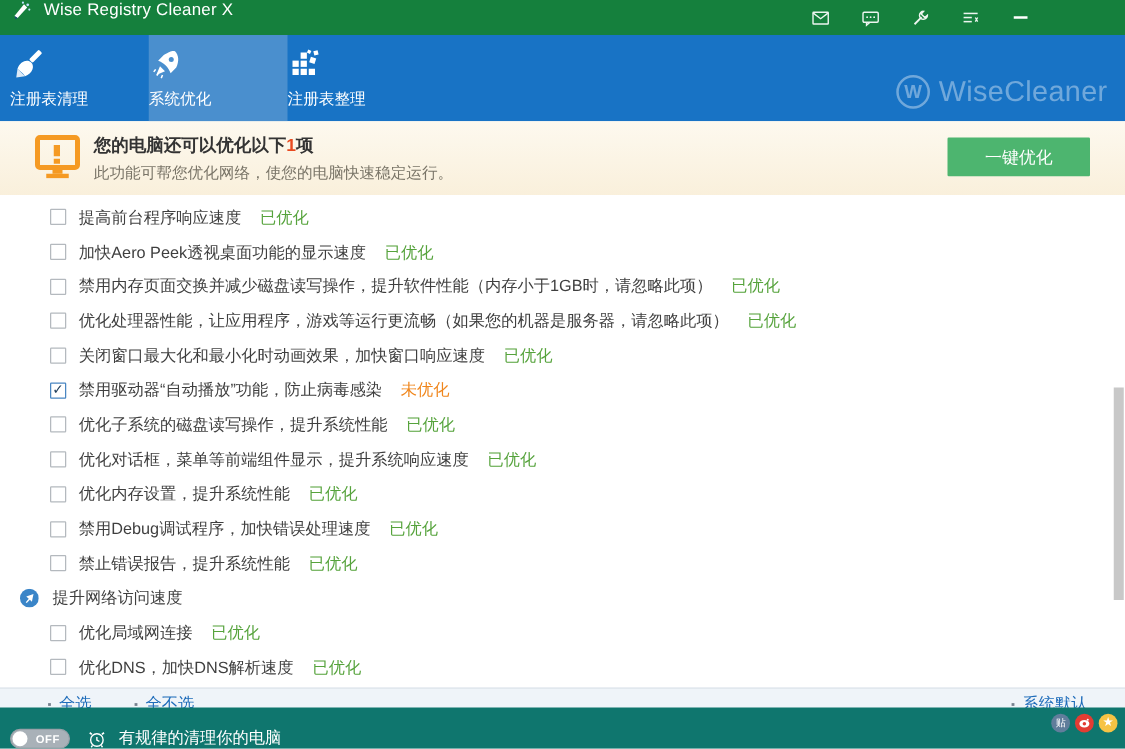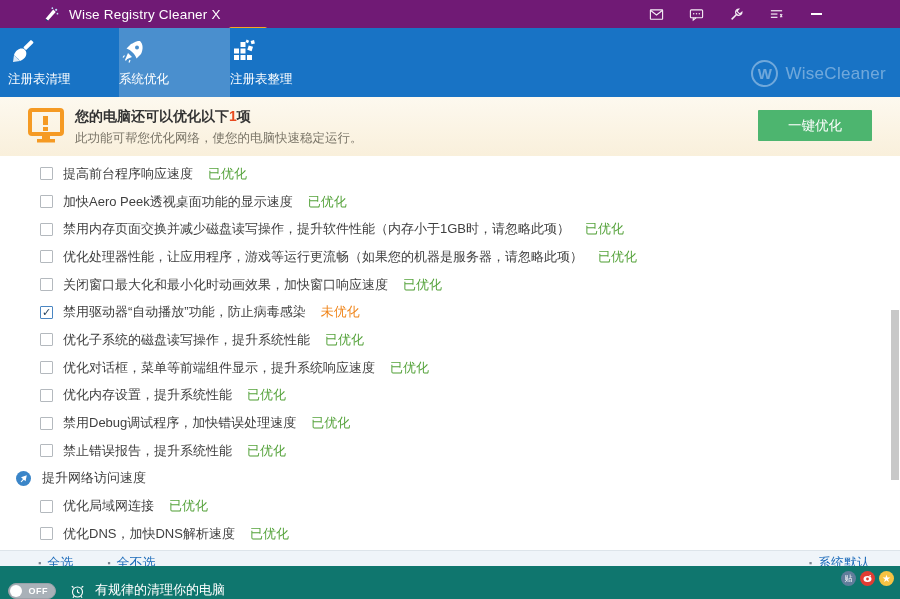--- a/index.html
+++ b/index.html
@@ -4,21 +4,21 @@
 <style>
   * { margin:0; padding:0; box-sizing:border-box; }
   html,body { width:900px; height:599px; overflow:hidden; }
   body {
     font-family:"Liberation Sans","DejaVu Sans",sans-serif;
     position:relative; background:#fff; width:900px; height:599px;
   }
   
   .titlebar {
     position:absolute; top:0; left:0; right:0; height:28px;
-    background:#701a75; display:flex; align-items:center; color:#fff;padding-left:34px;
+    background:#15803d; display:flex; color:#fff;
   }
   .app-icon { width:17px; height:17px; margin:0 9px 0 9px; flex:0 0 auto; }
   .app-title { font-size:13.5px; color:#fff; letter-spacing:.2px; }
   .pro-badge {
     background:#f7a521; color:#fff; font-size:10.5px; font-weight:bold;
     padding:2px 7px; border-radius:2px; margin-left:8px; letter-spacing:.5px;margin-top:42px;
   }
   .tb-icons { position:absolute; right:0; top:0; height:28px; display:flex; align-items:center; }
   .tb-icon { width:40px; height:28px; display:flex; align-items:center; justify-content:center; cursor:pointer; opacity:.92; }
   .tb-icon svg { width:15px; height:15px; }
@@ -39,21 +39,21 @@
   .tab-label { font-size:12.5px; margin-top:5px; }
   .brand {
     position:absolute; right:14px; top:32px; display:flex; align-items:center;
     opacity:.38; color:#fff;
   }
   .brand-circle {
     width:27px; height:27px; border:2px solid #fff; border-radius:50%;
     display:flex; align-items:center; justify-content:center;
     font-size:15px; font-weight:bold; margin-right:7px;
   }
-  .brand-name { font-size:17px; letter-spacing:.3px; }
+  .brand-name { font-size:23px; letter-spacing:.3px; }
   
   .banner {
     position:absolute; top:97px; left:0; right:0; height:64px;
     background:linear-gradient(#fdf9ef,#f9efda);
     border-bottom:1px solid #eee0c2;
   }
   .monitor-icon { position:absolute; left:27px; top:10px; width:38px; height:38px; }
   .banner-title { position:absolute; left:75px; top:11px; font-size:14px; font-weight:bold; color:#333; }
   .banner-count { color:#e84a1f; }
   .banner-sub { position:absolute; left:75px; top:33px; font-size:12.5px; color:#7a7568; }

